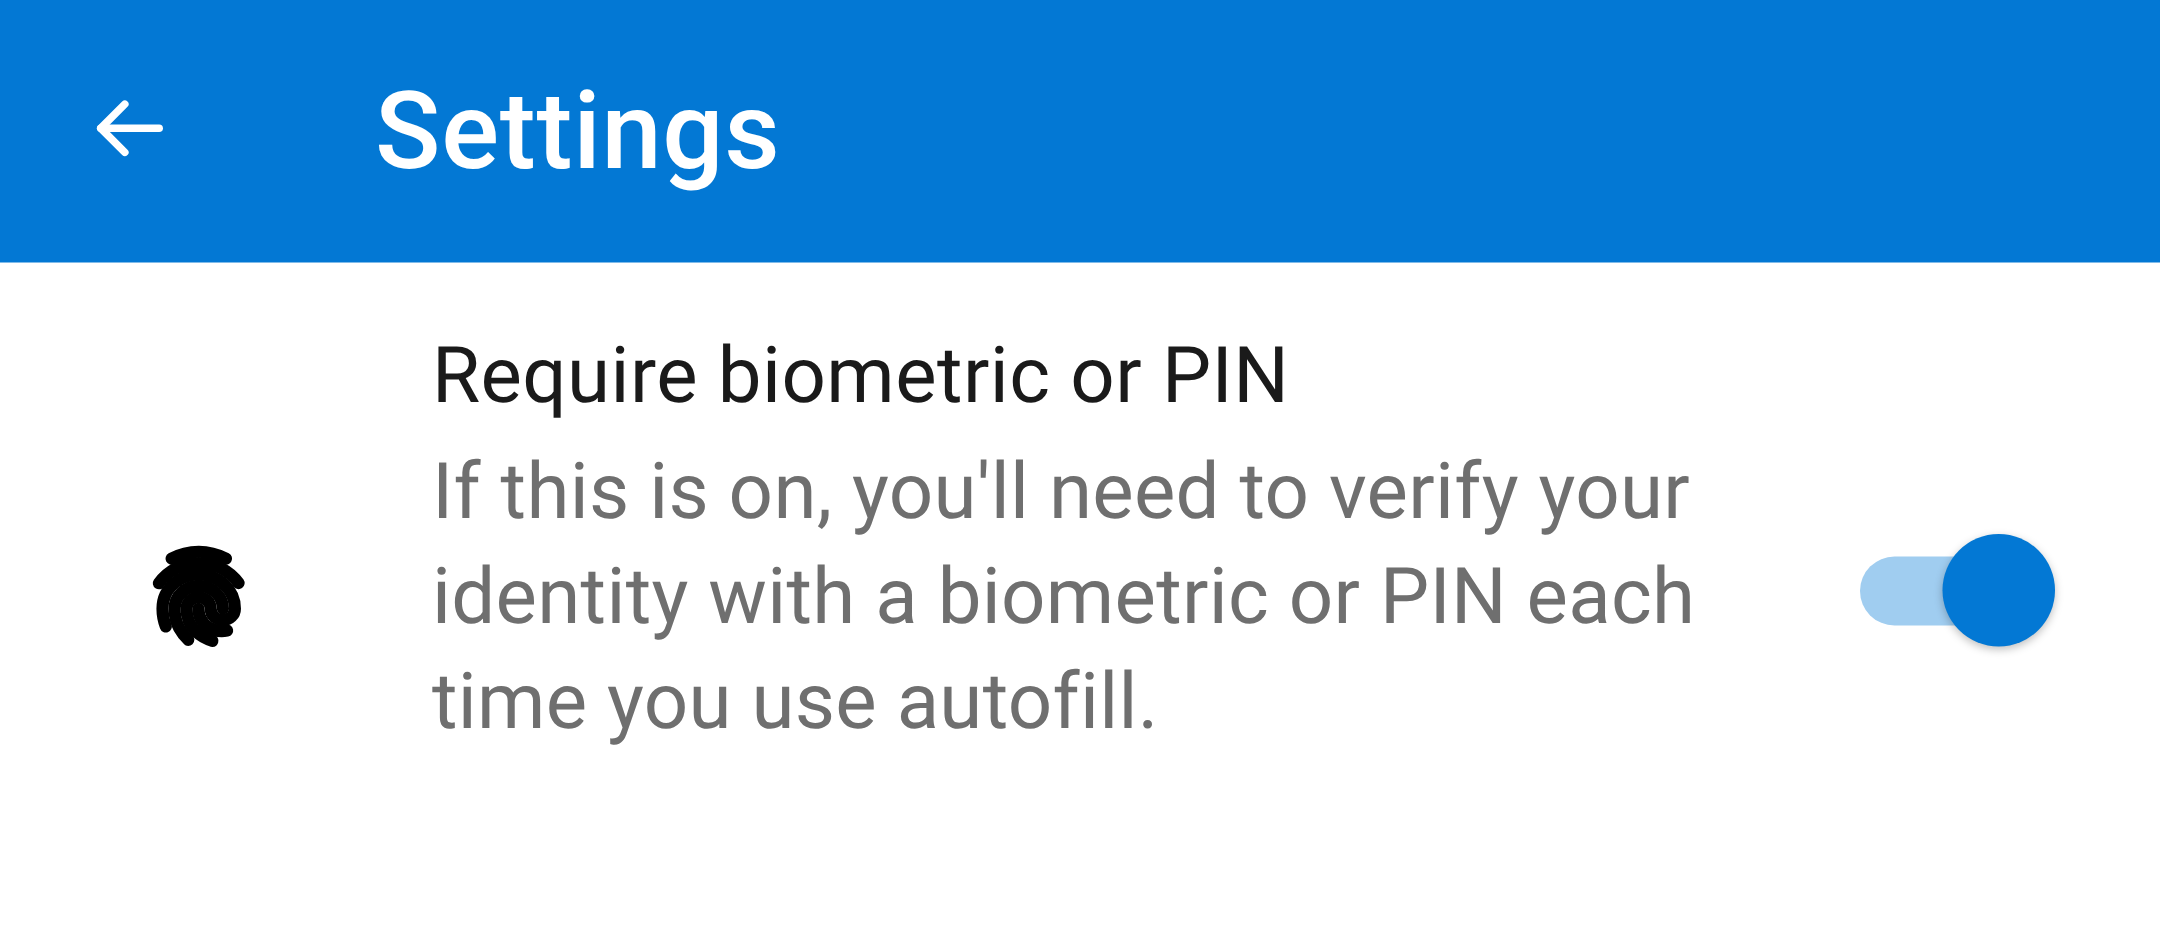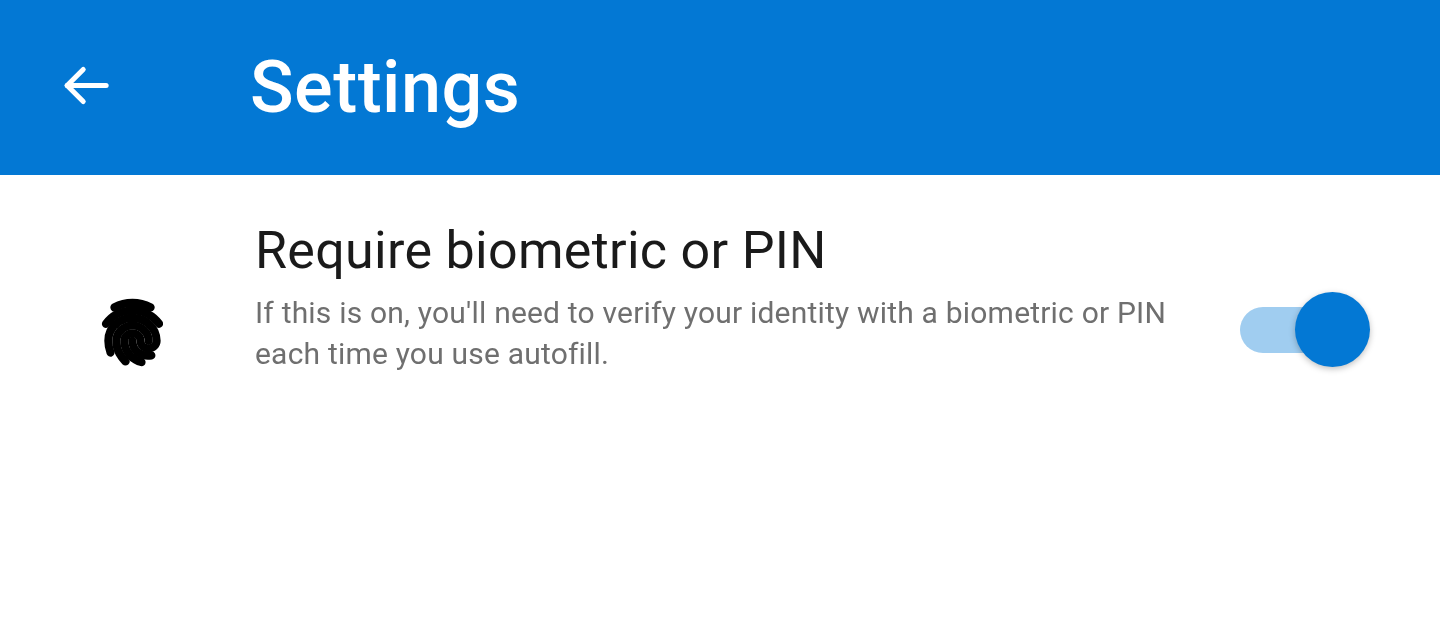--- a/index.html
+++ b/index.html
@@ -43,20 +43,21 @@
     }
     .content {
       padding: 45px 55px 0 95px;
       display: flex;
       align-items: flex-start;
     }
     .setting-row {
       display: flex;
       align-items: center;
       width: 100%;
+      gap: 33px;
     }
     .fingerprint-icon {
       flex-shrink: 0;
       margin-right: 85px;
       margin-top: 75px;
     }
     .fingerprint-icon svg {
       width: 75px;
       height: 75px;
     }
@@ -66,21 +67,21 @@
     }
     .setting-title {
       color: #1a1a1a;
       font-size: 52px;
       font-weight: 400;
       margin-bottom: 12px;
       letter-spacing: 0.3px;
     }
     .setting-description {
       color: #6f6f6f;
-      font-size: 30px;
+      font-size: 52px;
       line-height: 1.35;
       font-weight: 400;
       letter-spacing: 0.2px;
     }
     .toggle {
       flex-shrink: 0;
       width: 130px;
       height: 80px;
       position: relative;
       cursor: pointer;

